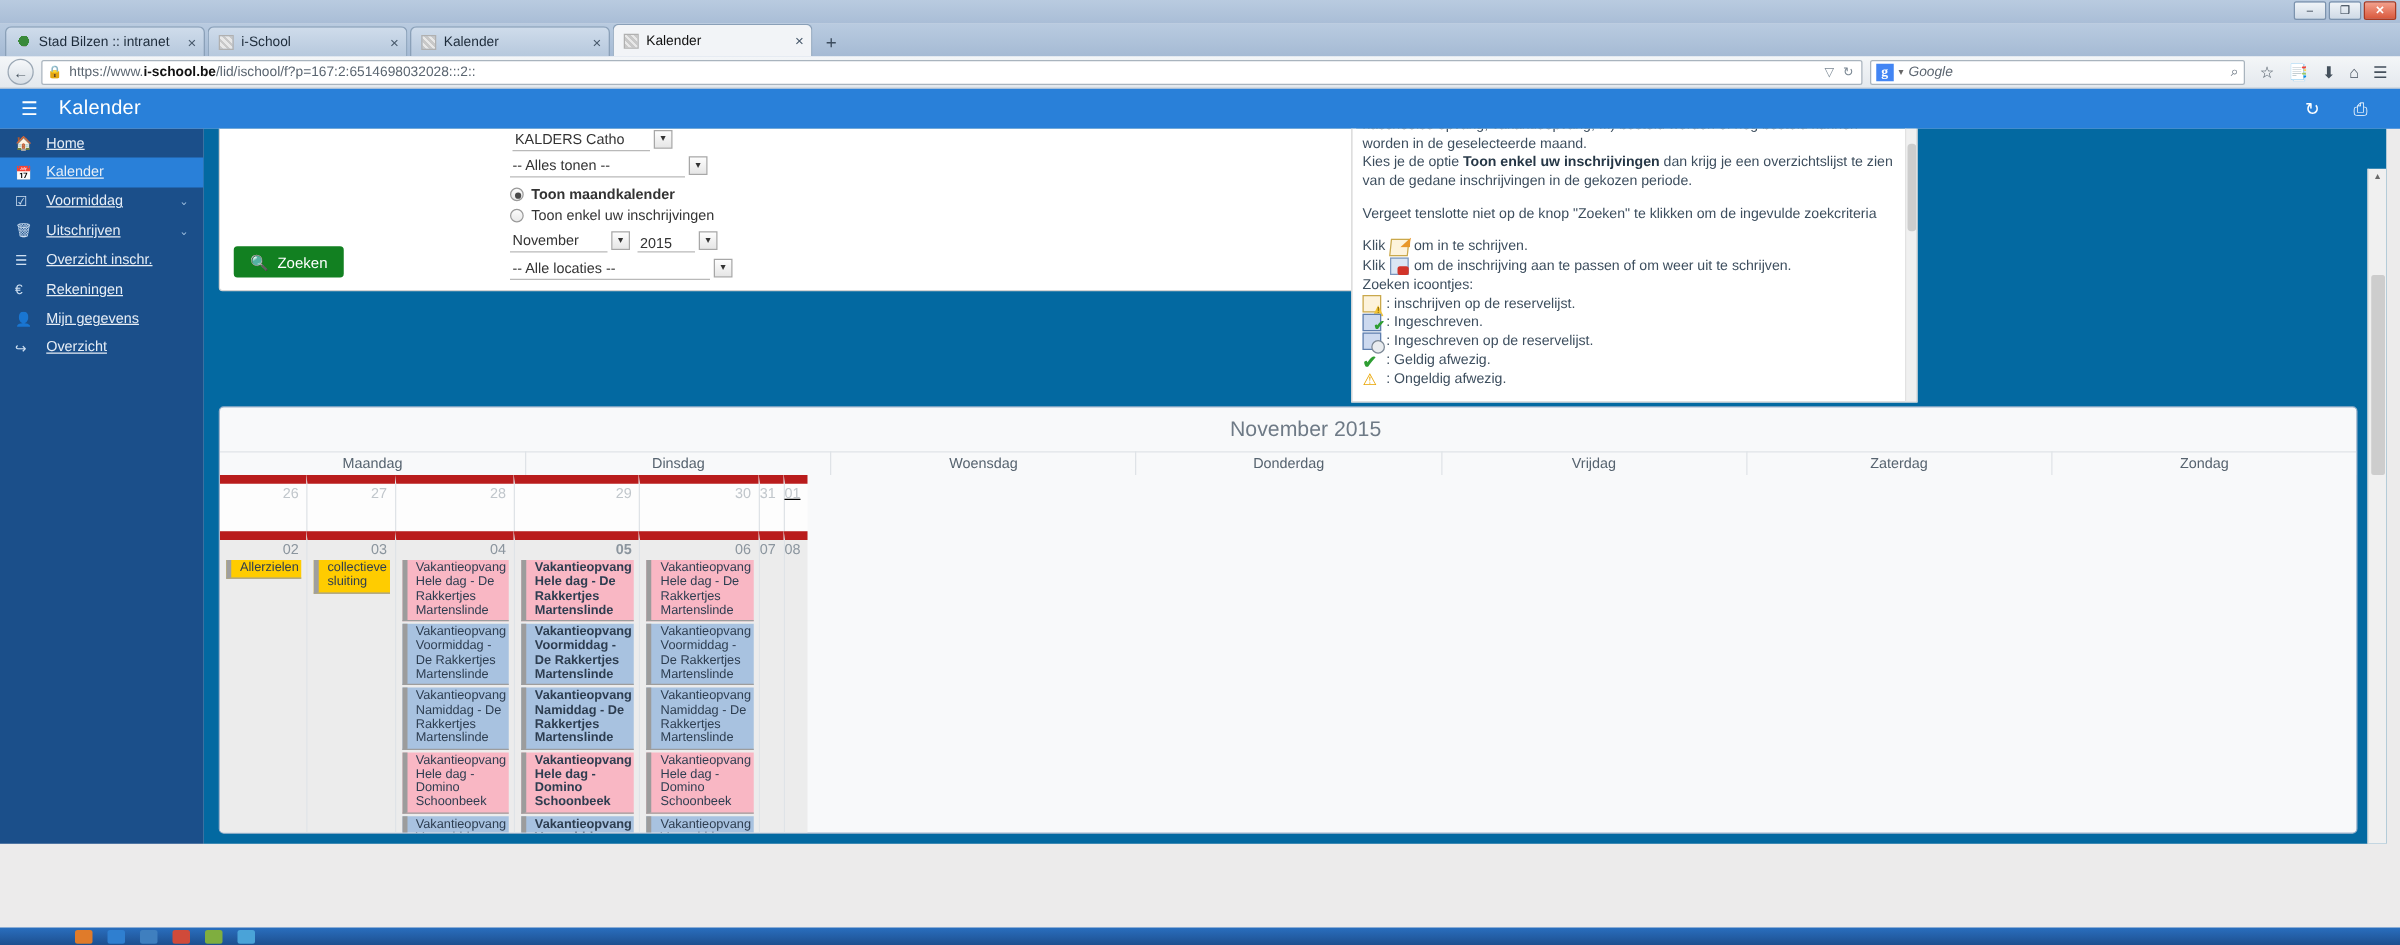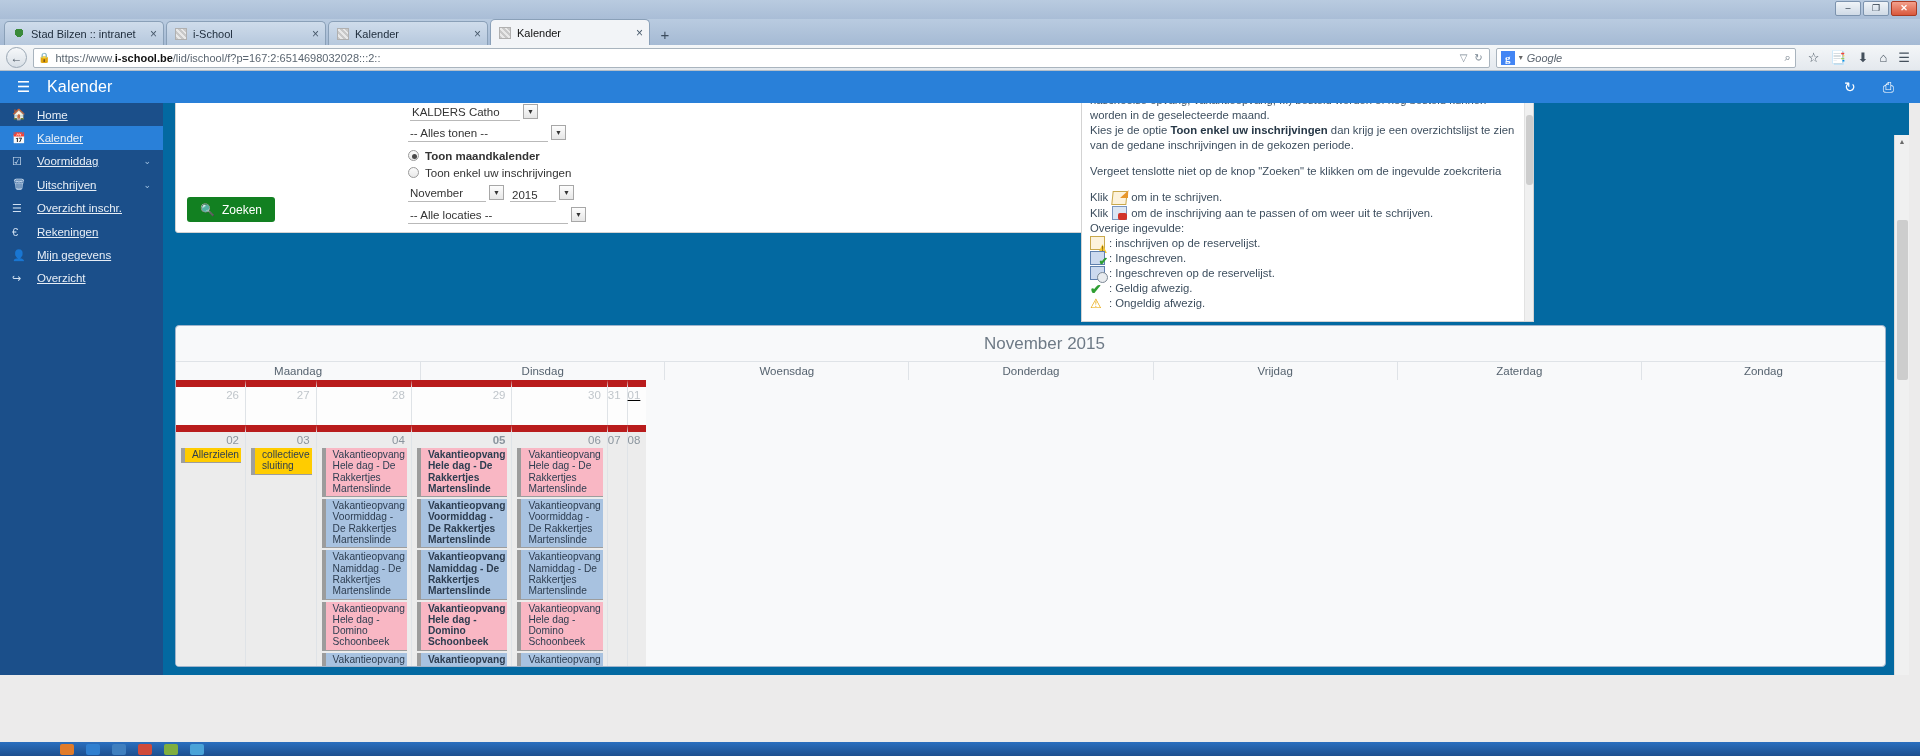--- a/index.html
+++ b/index.html
@@ -585,21 +585,21 @@
           <div class="hp-line">
             <span>Klik</span>
             <span class="legend-ico ico-pencilnote"></span>
             <span>om in te schrijven.</span>
           </div>
           <div class="hp-line">
             <span>Klik</span>
             <span class="legend-ico ico-handred"></span>
             <span>om de inschrijving aan te passen of om weer uit te schrijven.</span>
           </div>
-          <p>Overige ingevulde:</p>
+          <p>Zoeken icoontjes:</p>
 
           <div class="hp-line">
             <span class="legend-ico ico-warnnote"></span>
             <span>: inschrijven op de reservelijst.</span>
           </div>
           <div class="hp-line">
             <span class="legend-ico ico-doc ico-check-overlay"></span>
             <span>: Ingeschreven.</span>
           </div>
           <div class="hp-line">

